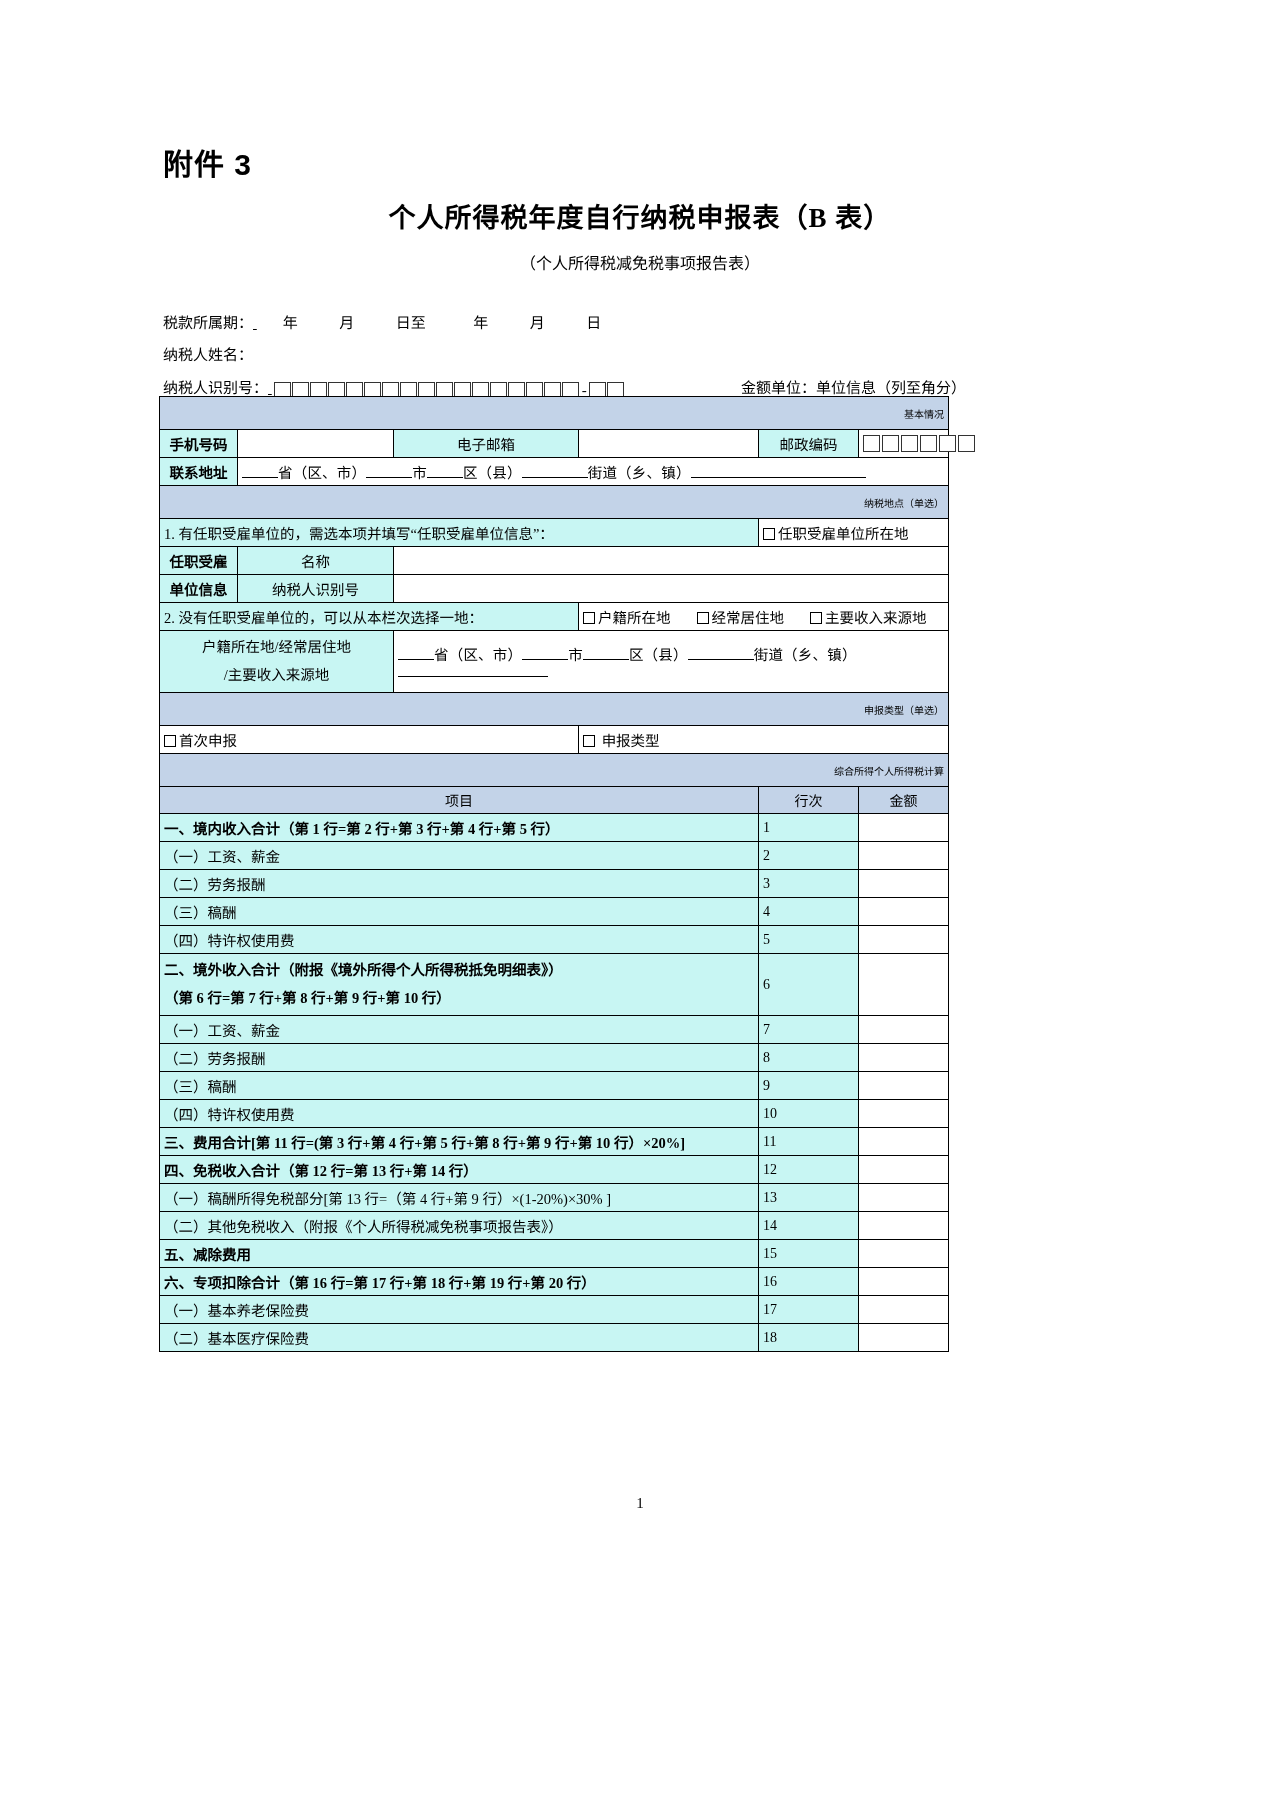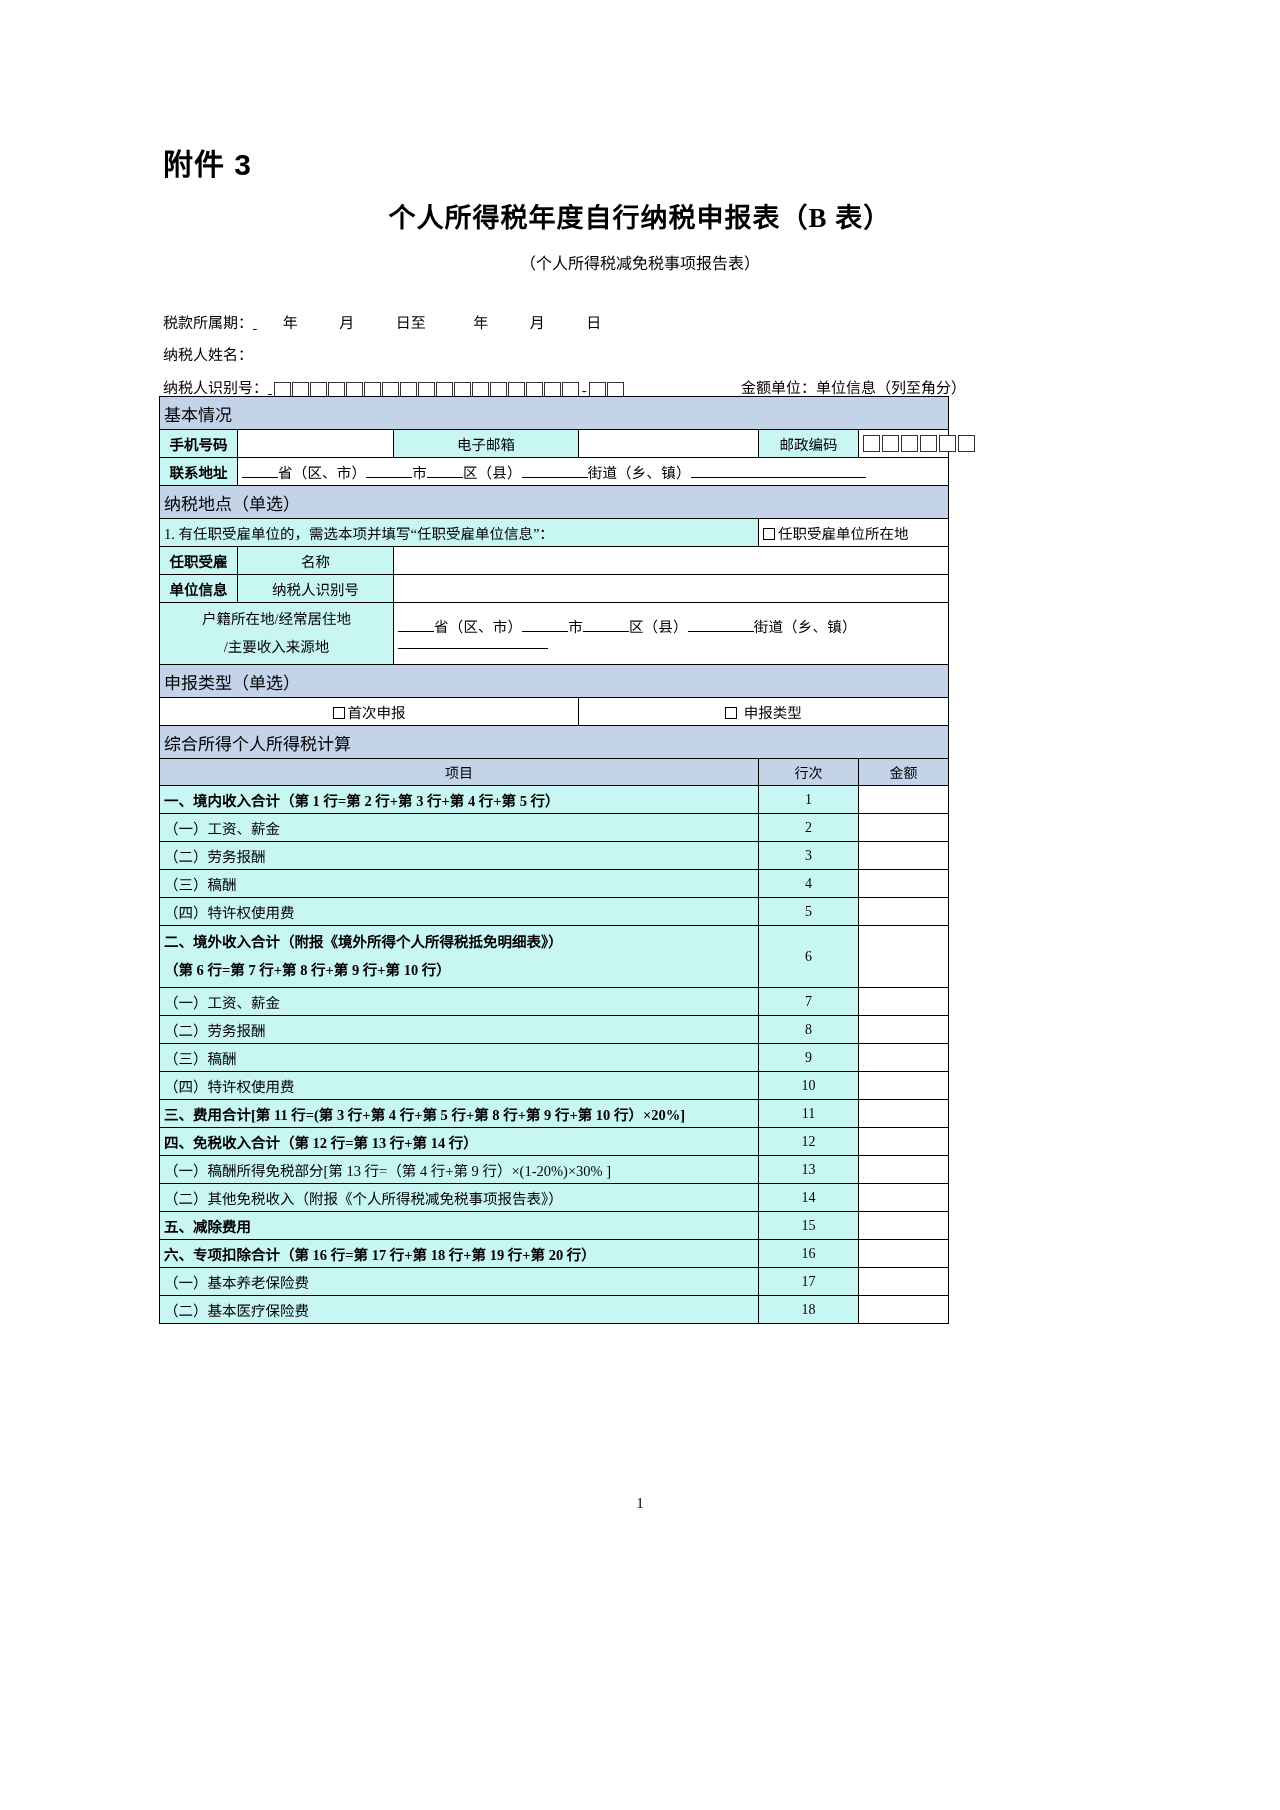--- a/index.html
+++ b/index.html
@@ -121,33 +121,33 @@
   }
   table.form td {
     border: 1px solid #000;
     padding: 3px 4px;
     vertical-align: middle;
     background: #ffffff;
   }
 
   .band {            
     background: #c3d3e8 !important;
-    text-align: left;
-    font-size: 17px;
+    text-align: right;
+    font-size: 10px;
     height: 26px;
     font-weight: normal;
   }
   .cyan {            
     background: #c8f6f3 !important;
   }
   .hdr {             
     background: #c3d3e8 !important;
     text-align: center;
   }
-  .ctr { text-align: center; }
+  .ctr { text-align: left; }
 
   .cell-label {
     text-align: center;
     font-weight: bold;
     font-size: 14.5px;
   }
   .cell-label-n {
     text-align: center;
     font-size: 14.5px;
   }
@@ -290,20 +290,24 @@
         <td class="cyan cell-label-n">名称</td>
         <td colspan="4"></td>
       </tr>
 
       <tr>
         <td class="cyan cell-label">单位信息</td>
         <td class="cyan cell-label-n">纳税人识别号</td>
         <td colspan="4"></td>
       </tr>
 
+      <tr>
+        <td class="cyan rowtext" colspan="3">2. 没有任职受雇单位的，可以从本栏次选择一地：</td>
+        <td class="rowtext" colspan="3" id="loc-choices"><span class="opt"><span class="chk"></span><span>户籍所在地</span></span><span class="opt"><span class="chk"></span><span>经常居住地</span></span><span class="opt"><span class="chk"></span><span>主要收入来源地</span></span></td>
+      </tr>
 
       <tr>
         <td class="cyan cell-label-n twoline" colspan="2">
           <span>户籍所在地/经常居住地</span><br>
           <span>/主要收入来源地</span>
         </td>
         <td class="addr-line" colspan="4">
           <span class="u-sm"></span><span>省（区、市）</span><span class="u-md"></span><span>市</span><span class="u-md"></span><span>区（县）</span><span class="u-lg"></span><span>街道（乡、镇）</span><span class="u-xl"></span>
         </td>
       </tr>

